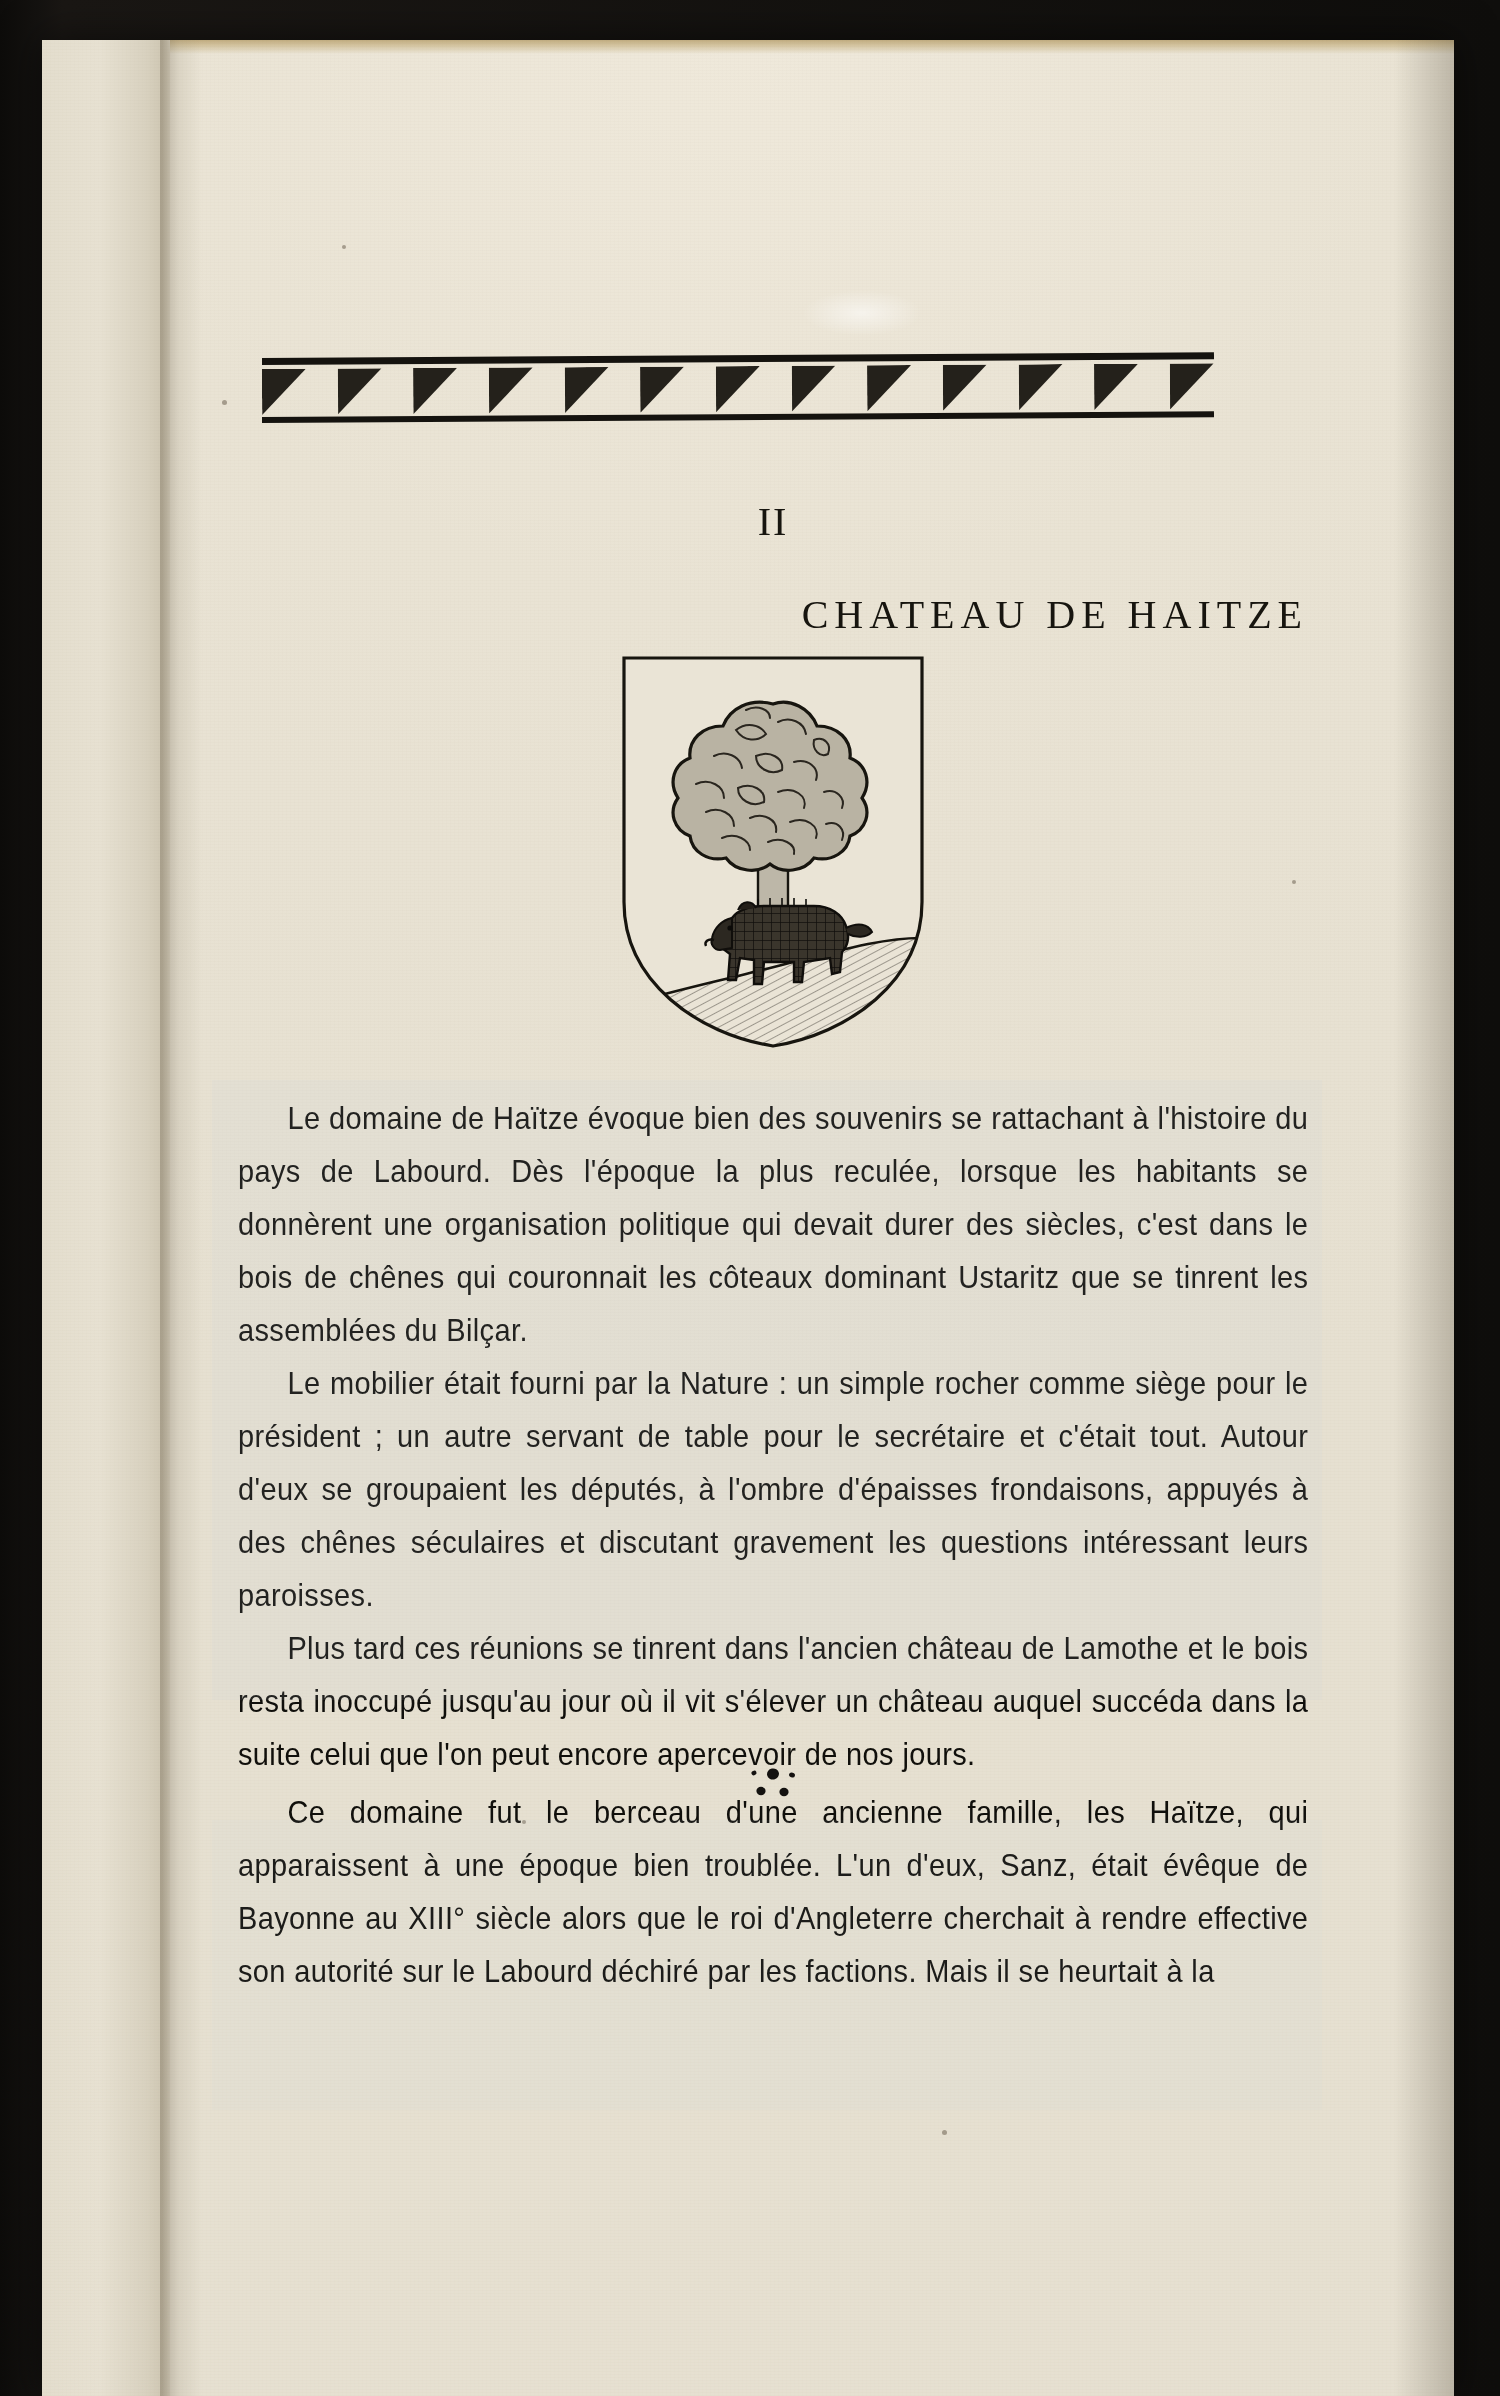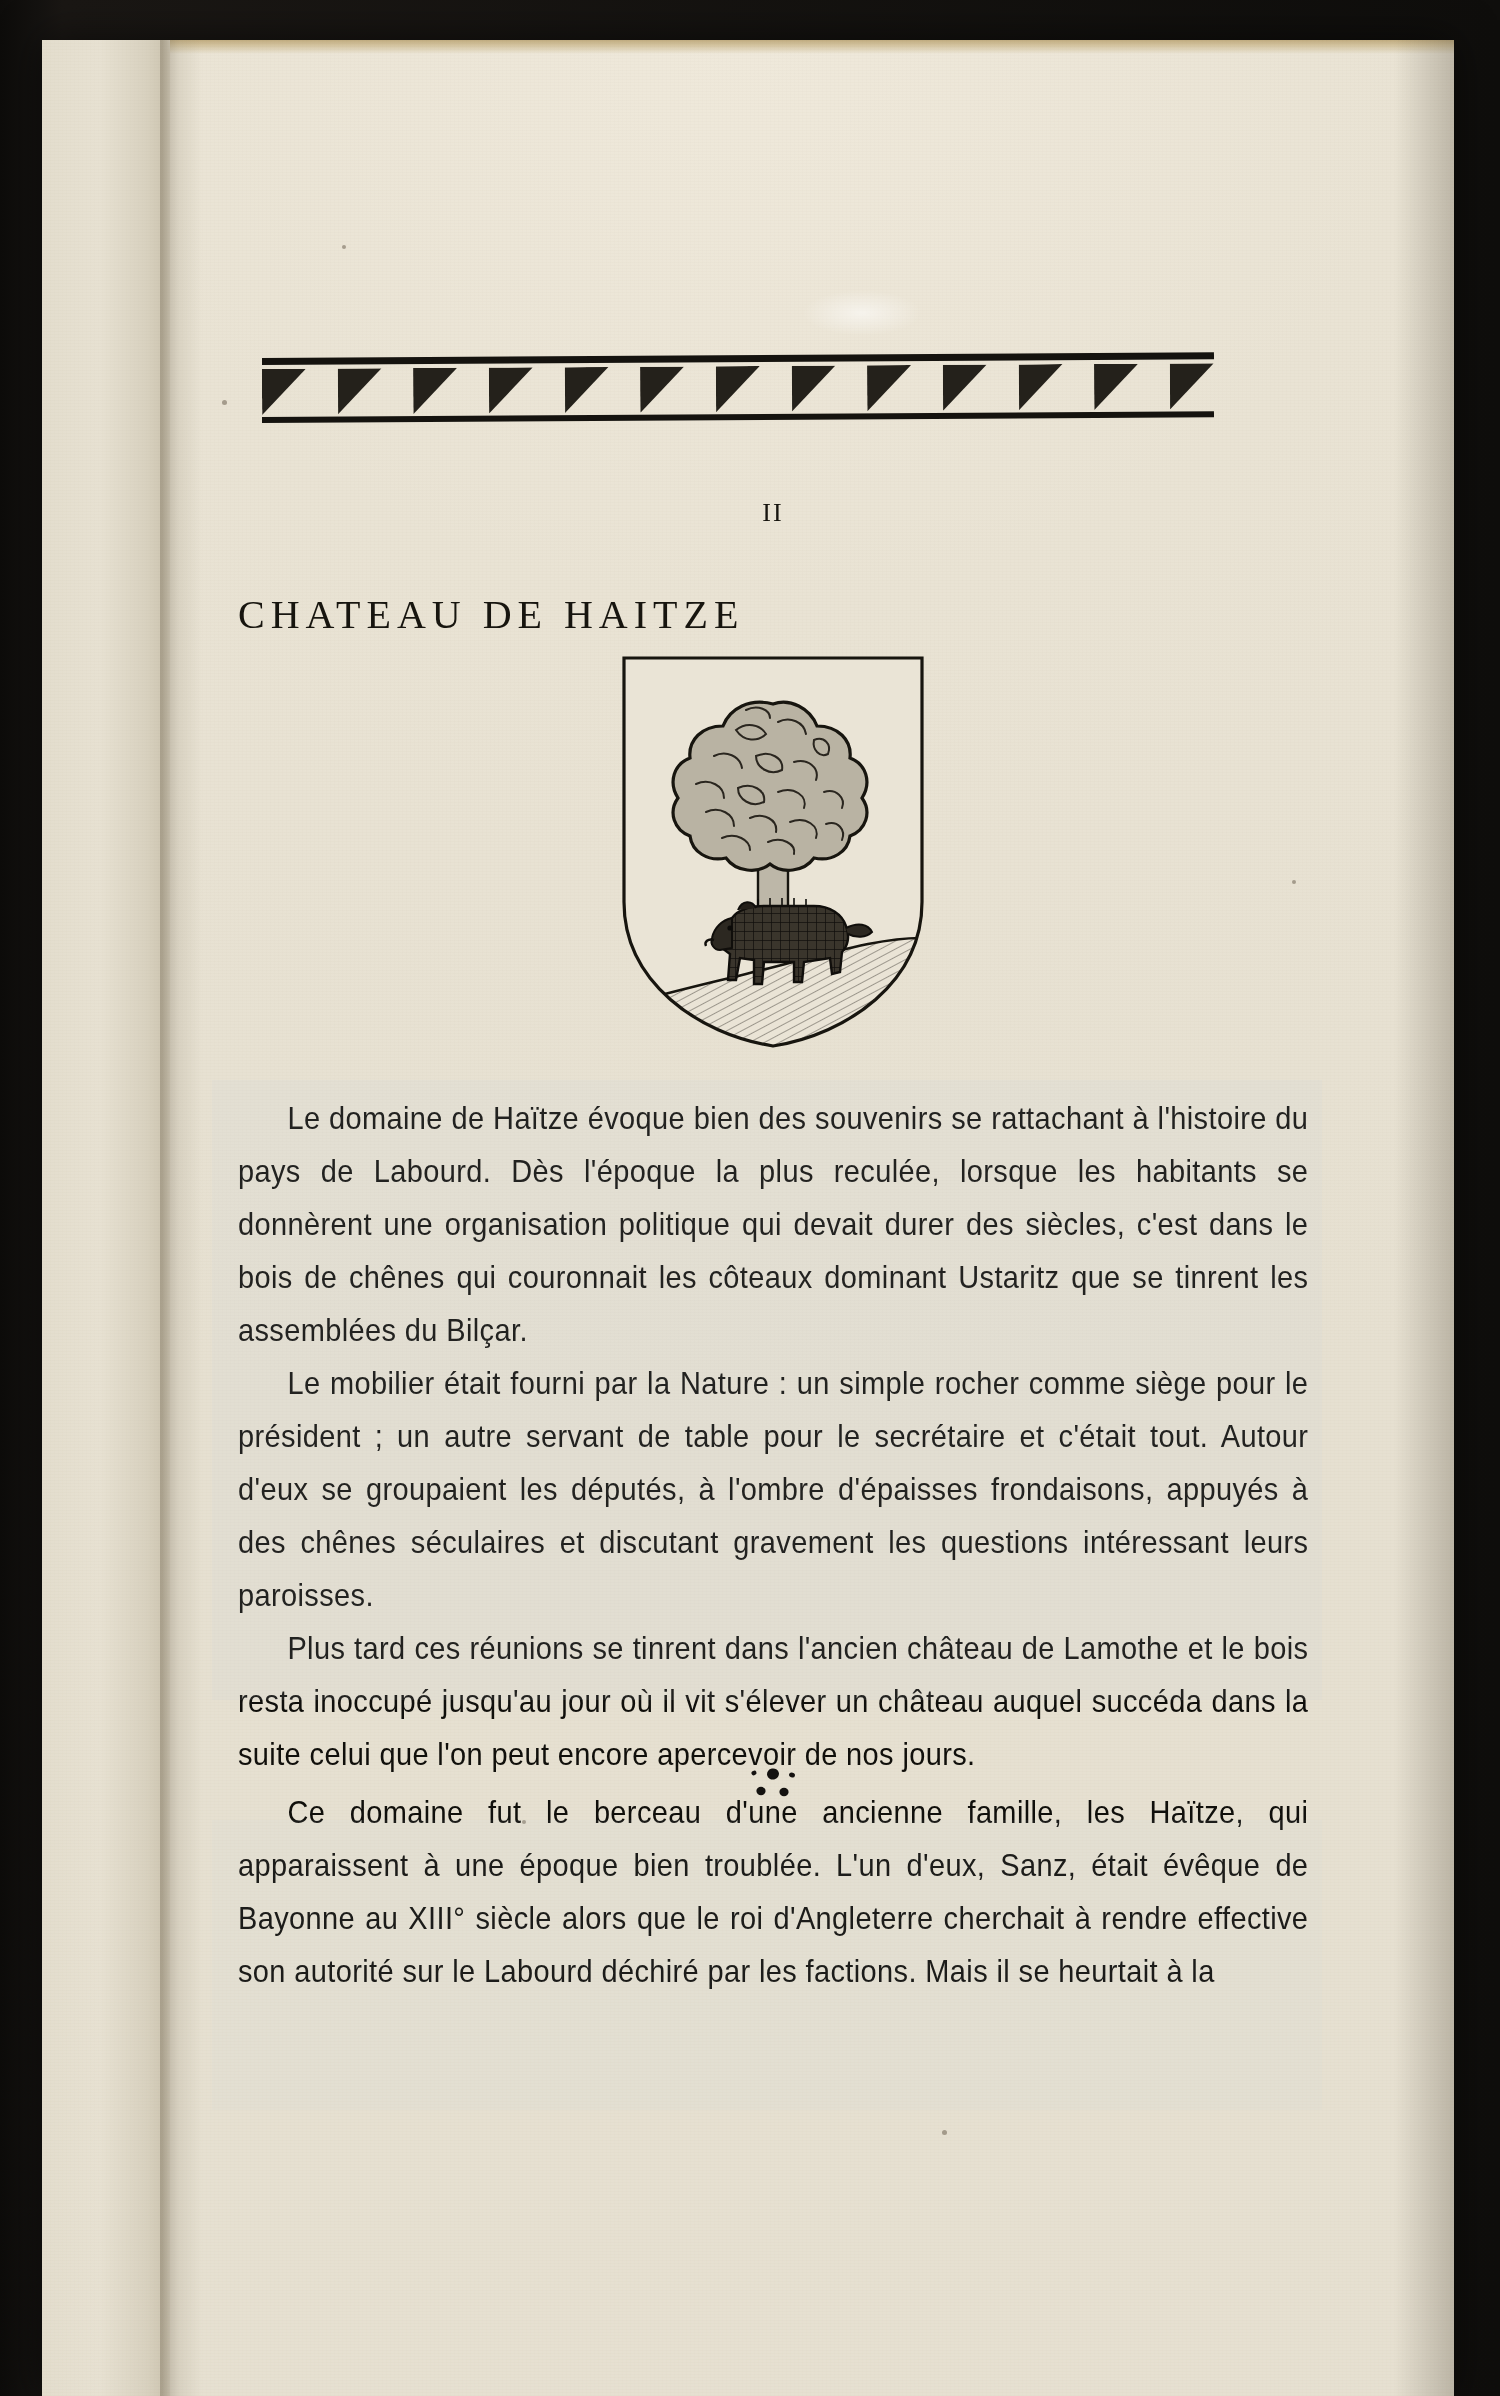--- a/index.html
+++ b/index.html
@@ -96,26 +96,26 @@
     margin-top:2px;
     transform:rotate(-0.35deg);
     transform-origin:left center;
   }
 
   
   .chapter-number{
     position:absolute;top:458px;left:0;width:100%;
     text-align:center;
     font-family:"Liberation Serif", serif;
-    font-size:26px;letter-spacing:2px;color:#17150f;
+    font-size:40px;letter-spacing:2px;color:#17150f;
     font-weight:400;
   }
   .chapter-title{
     position:absolute;top:524px;left:0;width:100%;
-    text-align:left;
+    text-align:right;
     font-family:"Liberation Serif", serif;
     font-size:40px;letter-spacing:6px;color:#17150f;
     font-weight:400;
   }
 
   
   #arms-wrap{
     position:absolute;top:612px;left:0;width:100%;
     display:flex;justify-content:center;
   }

